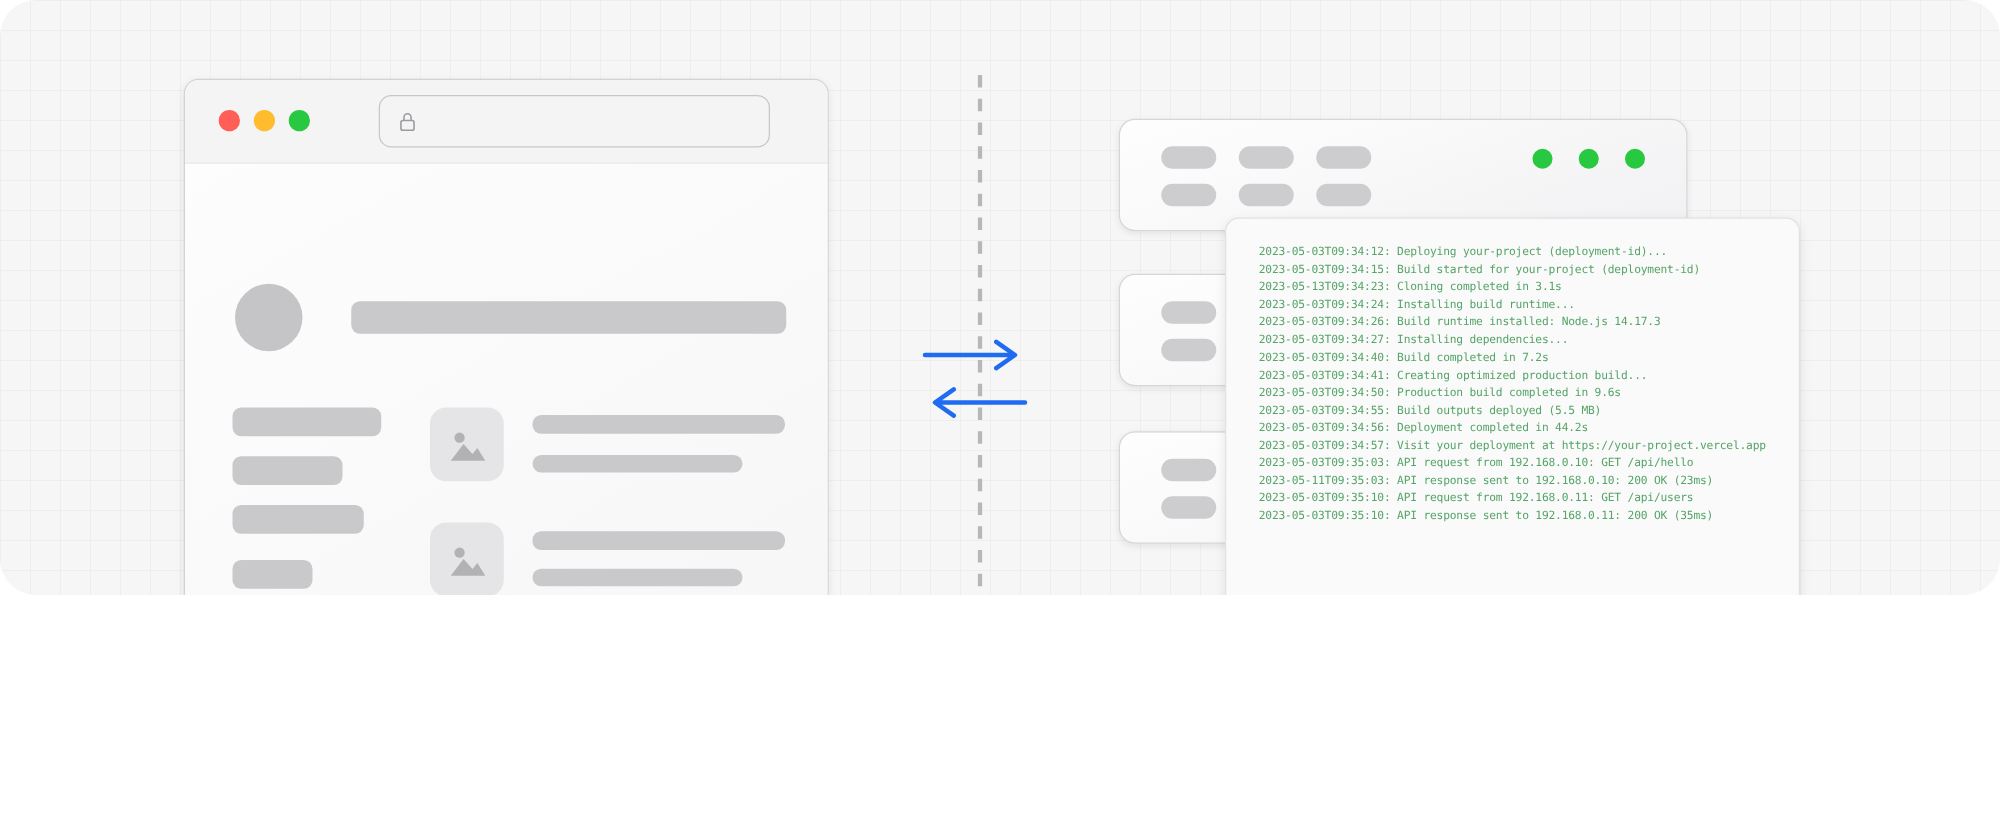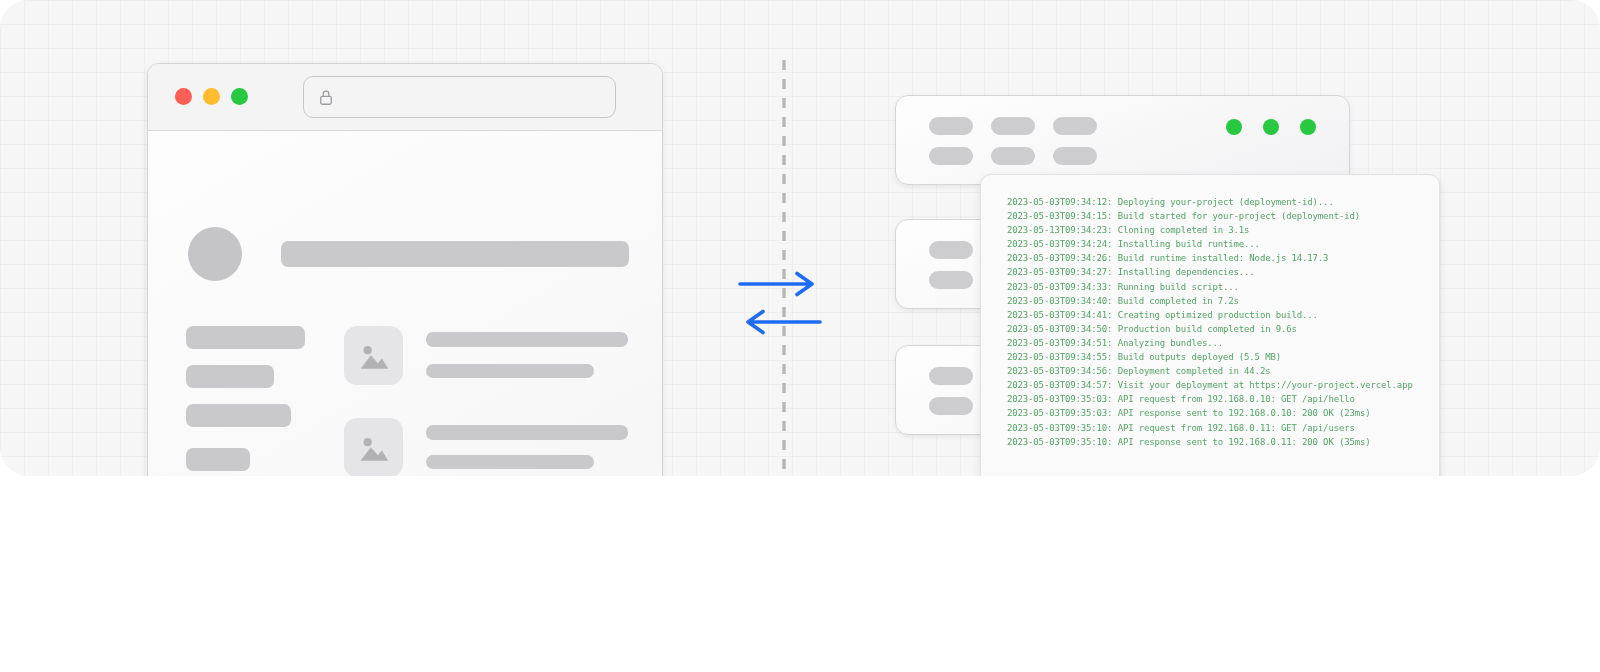--- a/index.html
+++ b/index.html
@@ -263,30 +263,28 @@
     </div>
   </div>
 
   <div class="terminal">
       <div class="log-line">2023-05-03T09:34:12: Deploying your-project (deployment-id)...</div>
       <div class="log-line">2023-05-03T09:34:15: Build started for your-project (deployment-id)</div>
       <div class="log-line">2023-05-13T09:34:23: Cloning completed in 3.1s</div>
       <div class="log-line">2023-05-03T09:34:24: Installing build runtime...</div>
       <div class="log-line">2023-05-03T09:34:26: Build runtime installed: Node.js 14.17.3</div>
       <div class="log-line">2023-05-03T09:34:27: Installing dependencies...</div>
-      <div class="log-line">2023-05-03T09:34:33: Running build script...</div>
       <div class="log-line">2023-05-03T09:34:40: Build completed in 7.2s</div>
       <div class="log-line">2023-05-03T09:34:41: Creating optimized production build...</div>
       <div class="log-line">2023-05-03T09:34:50: Production build completed in 9.6s</div>
-      <div class="log-line">2023-05-03T09:34:51: Analyzing bundles...</div>
       <div class="log-line">2023-05-03T09:34:55: Build outputs deployed (5.5 MB)</div>
       <div class="log-line">2023-05-03T09:34:56: Deployment completed in 44.2s</div>
       <div class="log-line">2023-05-03T09:34:57: Visit your deployment at https://your-project.vercel.app</div>
       <div class="log-line">2023-05-03T09:35:03: API request from 192.168.0.10: GET /api/hello</div>
-      <div class="log-line">2023-05-03T09:35:03: API response sent to 192.168.0.10: 200 OK (23ms)</div>
+      <div class="log-line">2023-05-11T09:35:03: API response sent to 192.168.0.10: 200 OK (23ms)</div>
       <div class="log-line">2023-05-03T09:35:10: API request from 192.168.0.11: GET /api/users</div>
       <div class="log-line">2023-05-03T09:35:10: API response sent to 192.168.0.11: 200 OK (35ms)</div>
     </div>
 
   <div class="diagram-label label-client">Client</div>
   <div class="diagram-label label-boundary">Network Boundary</div>
   <div class="diagram-label label-server">Server</div>
 
 </div>
 

